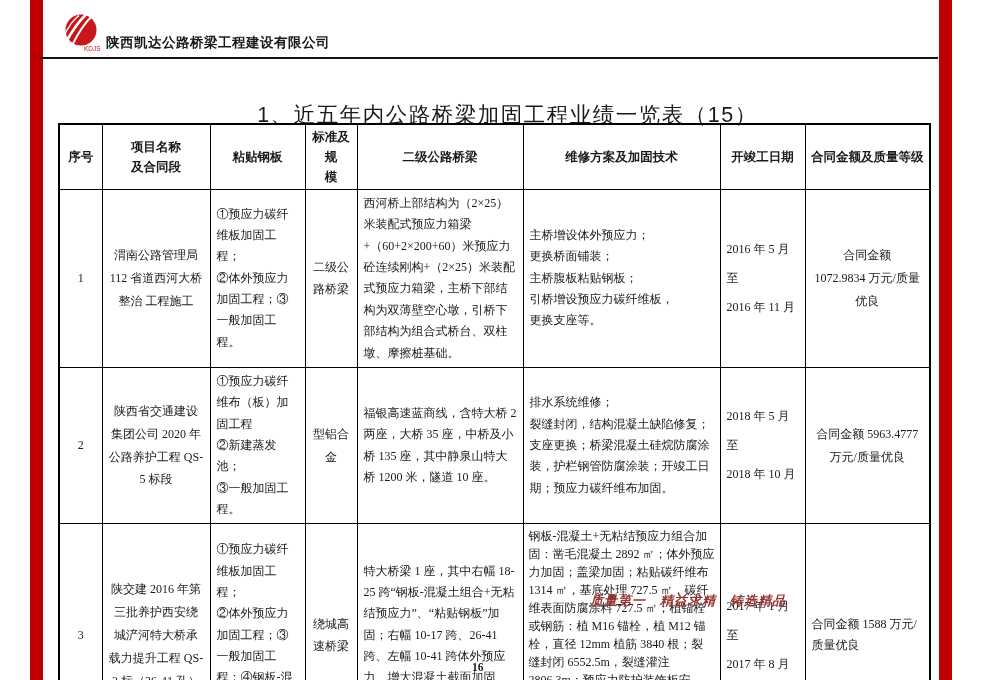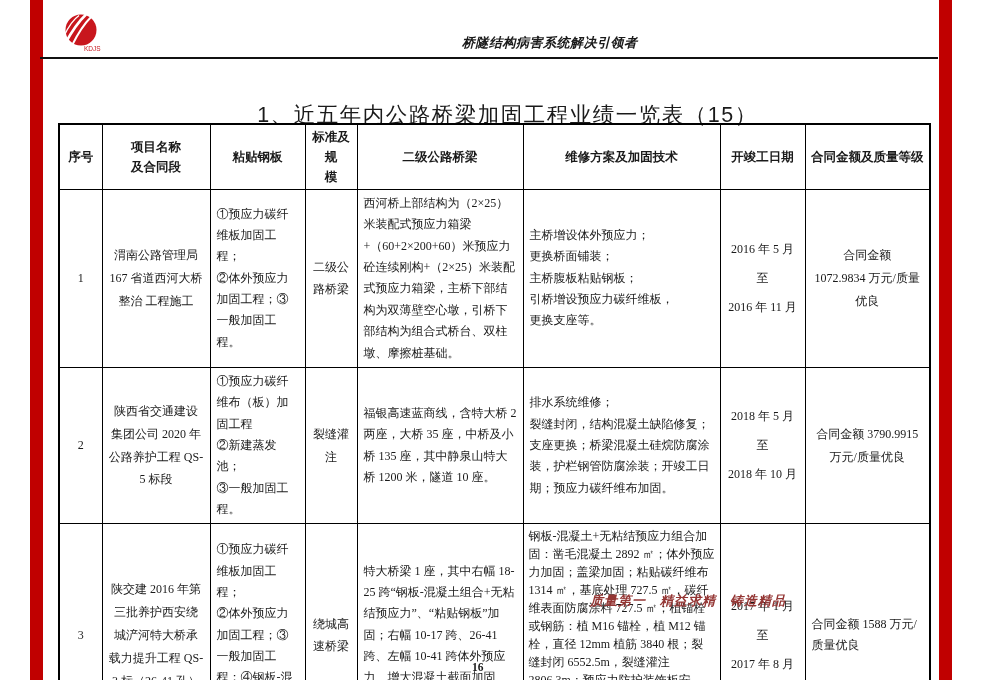--- a/index.html
+++ b/index.html
@@ -47,21 +47,21 @@
     font-weight:bold;text-align:center;white-space:pre-line;
     font-size:12.5px;line-height:1.6;padding:2px 2px;
   }
   tr.hdr-row{height:44px;}
   tr.row-1{height:149px;}
   tr.row-2{height:114px;}
   tr.row-3{height:183px;}
   td.c-center{text-align:center;line-height:1.9;}
   td.c-left{text-align:left;line-height:1.78;}
   td.pre{white-space:pre-line;}
-  td.dates{text-align:center;white-space:pre-line;line-height:2.4;}
+  td.dates{text-align:left;white-space:pre-line;line-height:2.4;}
   td.dense{line-height:1.5;padding:3px 5px;}
 
   .page-footer-num{
     position:absolute;left:472px;top:630px;font-size:11.5px;font-weight:bold;margin-top:31px;
   }
   .footer-slogan{
     position:absolute;left:590px;top:592px;
     font-size:13px;font-weight:bold;font-style:italic;
     color:#943634;letter-spacing:1px;
   }
@@ -75,21 +75,21 @@
 <div class="page-header">
   <span class="logo">
     <svg width="42" height="44" viewBox="0 0 42 44">
       <circle cx="21" cy="17" r="15.5" fill="#c8161d"></circle>
       <path d="M5 31 Q 15 12 26 1.5" stroke="#ffffff" fill="none" stroke-width="2.6"></path>
       <path d="M12 32.5 Q 21 14 31.5 3.5" stroke="#ffffff" fill="none" stroke-width="2"></path>
       <path d="M3.5 24 Q 11 8 19 2.5" stroke="#ffffff" fill="none" stroke-width="1.4"></path>
       <text x="24" y="38" font-size="6.5" fill="#c8161d" font-family="Liberation Sans, sans-serif">KDJS</text>
     </svg>
   </span>
-  <span class="header-slogan">桥隧结构病害系统解决引领者</span>
+  <span class="company-name">陕西凯达公路桥梁工程建设有限公司</span>
 </div>
 
 <h1 class="doc-title">1、近五年内公路桥梁加固工程业绩一览表（15）</h1>
 
 <table class="main-table">
   <colgroup>
     <col style="width:43px">
       <col style="width:108px">
       <col style="width:95px">
       <col style="width:52px">
@@ -106,48 +106,48 @@
       <th>粘贴钢板</th>
       <th>标准及规
 模</th>
       <th>二级公路桥梁</th>
       <th>维修方案及加固技术</th>
       <th>开竣工日期</th>
       <th>合同金额及质量等级</th>
     </tr>
     <tr class="row-1">
       <td class="c-center">1</td>
-      <td class="c-center">渭南公路管理局 167 省道西河大桥整治 工程施工</td>
+      <td class="c-center">渭南公路管理局 112 省道西河大桥整治 工程施工</td>
       <td class="c-left pre">①预应力碳纤维板加固工程；
 ②体外预应力加固工程；③一般加固工程。</td>
       <td class="c-center">二级公路桥梁</td>
       <td class="c-left">西河桥上部结构为（2×25）米装配式预应力箱梁+（60+2×200+60）米预应力砼连续刚构+（2×25）米装配式预应力箱梁，主桥下部结构为双薄壁空心墩，引桥下部结构为组合式桥台、双柱墩、摩擦桩基础。</td>
       <td class="c-left pre">主桥增设体外预应力；
 更换桥面铺装；
 主桥腹板粘贴钢板；
 引桥增设预应力碳纤维板，
 更换支座等。</td>
       <td class="dates">2016 年 5 月至
 2016 年 11 月</td>
       <td class="c-center pre">合同金额
 1072.9834 万元/质量优良</td>
     </tr>
     <tr class="row-2">
       <td class="c-center">2</td>
       <td class="c-center">陕西省交通建设集团公司 2020 年公路养护工程 QS-5 标段</td>
       <td class="c-left pre">①预应力碳纤维布（板）加固工程
 ②新建蒸发池；
 ③一般加固工程。</td>
-      <td class="c-center">裂缝灌注</td>
+      <td class="c-center">型铝合金</td>
       <td class="c-left">福银高速蓝商线，含特大桥 2 两座，大桥 35 座，中桥及小桥 135 座，其中静泉山特大桥 1200 米，隧道 10 座。</td>
       <td class="c-left pre">排水系统维修；
 裂缝封闭，结构混凝土缺陷修复；支座更换；桥梁混凝土硅烷防腐涂装，护栏钢管防腐涂装；开竣工日期；预应力碳纤维布加固。</td>
       <td class="dates">2018 年 5 月至
 2018 年 10 月</td>
-      <td class="c-center">合同金额 3790.9915 万元/质量优良</td>
+      <td class="c-center">合同金额 5963.4777 万元/质量优良</td>
     </tr>
     <tr class="row-3">
       <td class="c-center">3</td>
       <td class="c-center">陕交建 2016 年第三批养护西安绕城浐河特大桥承载力提升工程 QS-3 标（26-41 孔）</td>
       <td class="c-left pre">①预应力碳纤维板加固工程；
 ②体外预应力加固工程；③一般加固工程；④钢板-混凝土组合加固工程。</td>
       <td class="c-center">绕城高速桥梁</td>
       <td class="c-left">特大桥梁 1 座，其中右幅 18-25 跨“钢板-混凝土组合+无粘结预应力”、“粘贴钢板”加固；右幅 10-17 跨、26-41 跨、左幅 10-41 跨体外预应力、增大混凝土截面加固等。</td>
       <td class="c-left dense">钢板-混凝土+无粘结预应力组合加固：凿毛混凝土 2892 ㎡；体外预应力加固；盖梁加固；粘贴碳纤维布 1314 ㎡，基底处理 727.5 ㎡，碳纤维表面防腐涂料 727.5 ㎡；植锚栓或钢筋：植 M16 锚栓，植 M12 锚栓，直径 12mm 植筋 3840 根；裂缝封闭 6552.5m，裂缝灌注 2806.3m；预应力防护装饰板安装：4mm 铝塑板装饰 2400 ㎡；止水带：L 型铝合金 2560m，I 型铝合金 2560m，支座脱空处理 0.7 ㎡。</td>
       <td class="dates">2017 年 1 月至

